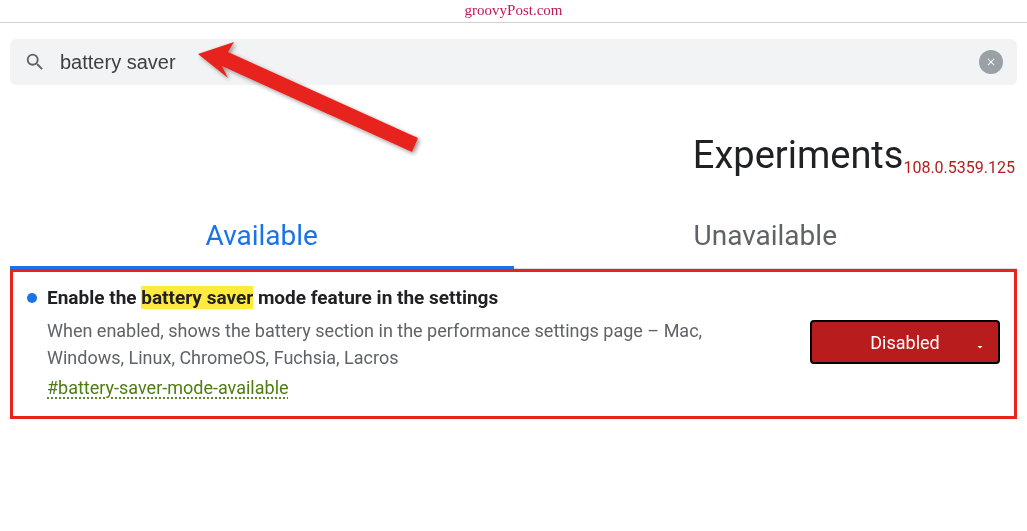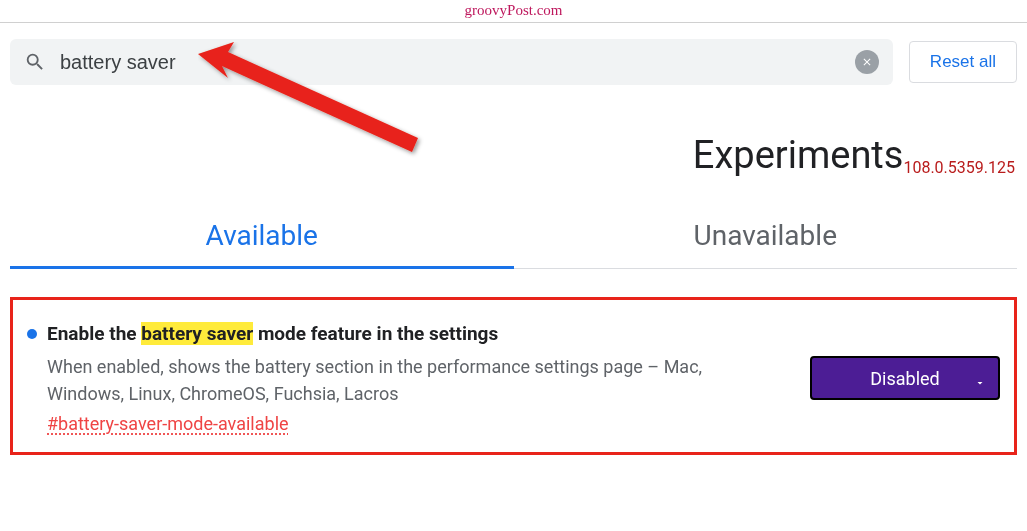--- a/index.html
+++ b/index.html
@@ -109,23 +109,22 @@
       font-size: 28px;
       color: #5f6368;
       cursor: pointer;
     }
     .tab.active {
       color: #1a73e8;
       border-bottom: 3px solid #1a73e8;
       margin-bottom: -1px;
     }
     .experiment-area {
-      margin-top: 28px;
       border: 3px solid #e8231a;
-      padding: 22px 14px 18px 14px;
+      padding: 14px 14px 18px 14px;
       display: flex;
       align-items: center;
       gap: 20px;
     }
     .exp-body { flex: 1; }
     .exp-title-row {
       display: flex;
       align-items: center;
       gap: 10px;
     }
@@ -147,33 +146,33 @@
       margin-left: 20px;
       font-size: 18px;
       color: #5f6368;
       line-height: 1.5;
       max-width: 680px;
     }
     .exp-tag {
       margin-top: 6px;
       margin-left: 20px;
       font-size: 18px;
-      color: #ef4444;
+      color: #4d7c0f;
       text-decoration: underline dotted;
       text-underline-offset: 4px;
       display: inline-block;
     }
     .select-wrap {
       position: relative;
       width: 190px;
     }
     .select-btn {
       width: 100%;
       height: 44px;
-      background: #4c1d95;
+      background: #b91c1c;
       border: 2px solid #000;
       border-radius: 4px;
       color: #fff;
       font-size: 18px;
       display: flex;
       align-items: center;
       justify-content: center;
       position: relative;
       cursor: pointer;
     }
@@ -208,21 +207,20 @@
       <svg class="search-icon-svg" viewBox="0 0 24 24">
           <path d="M15.5 14h-.79l-.28-.27A6.471 6.471 0 0016 9.5 6.5 6.5 0 109.5 16c1.61 0 3.09-.59 4.23-1.57l.27.28v.79l5 4.99L20.49 19l-4.99-5zm-6 0C7.01 14 5 11.99 5 9.5S7.01 5 9.5 5 14 7.01 14 9.5 11.99 14 9.5 14z"></path>
         </svg>
       <input class="search-input" type="text" value="battery saver" style="">
       <div class="clear-btn">
         <svg viewBox="0 0 24 24">
             <path d="M19 6.41L17.59 5 12 10.59 6.41 5 5 6.41 10.59 12 5 17.59 6.41 19 12 13.41 17.59 19 19 17.59 13.41 12z"></path>
           </svg>
       </div>
     </div>
-    <button class="reset-btn">Reset all</button>
   </div>
 
   <div class="header-row">
     <h1 class="page-title">Experiments</h1>
     <div class="version">108.0.5359.125</div>
   </div>
 
   <div class="tabs">
     <div class="tab active">Available</div>
     <div class="tab">Unavailable</div>

